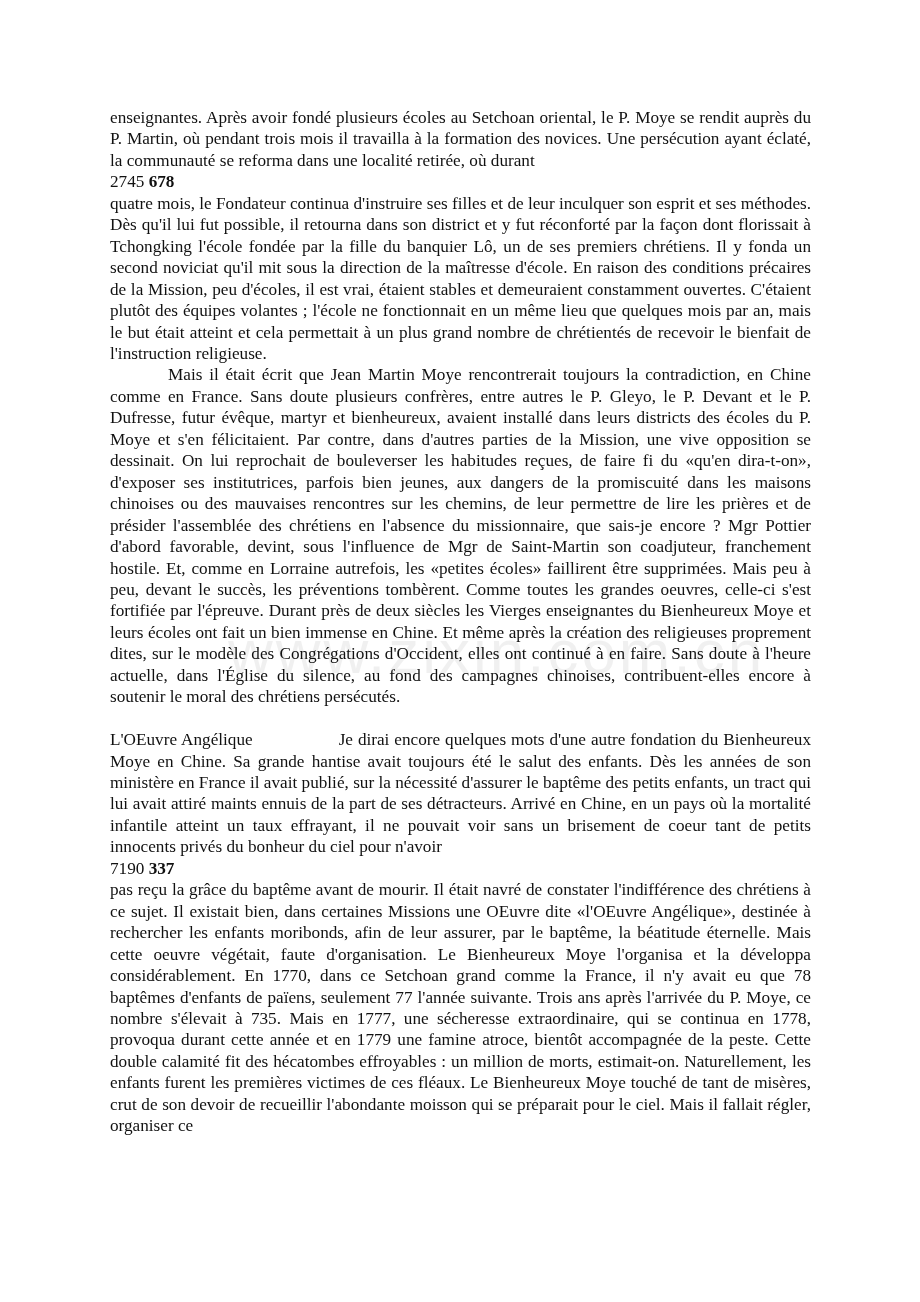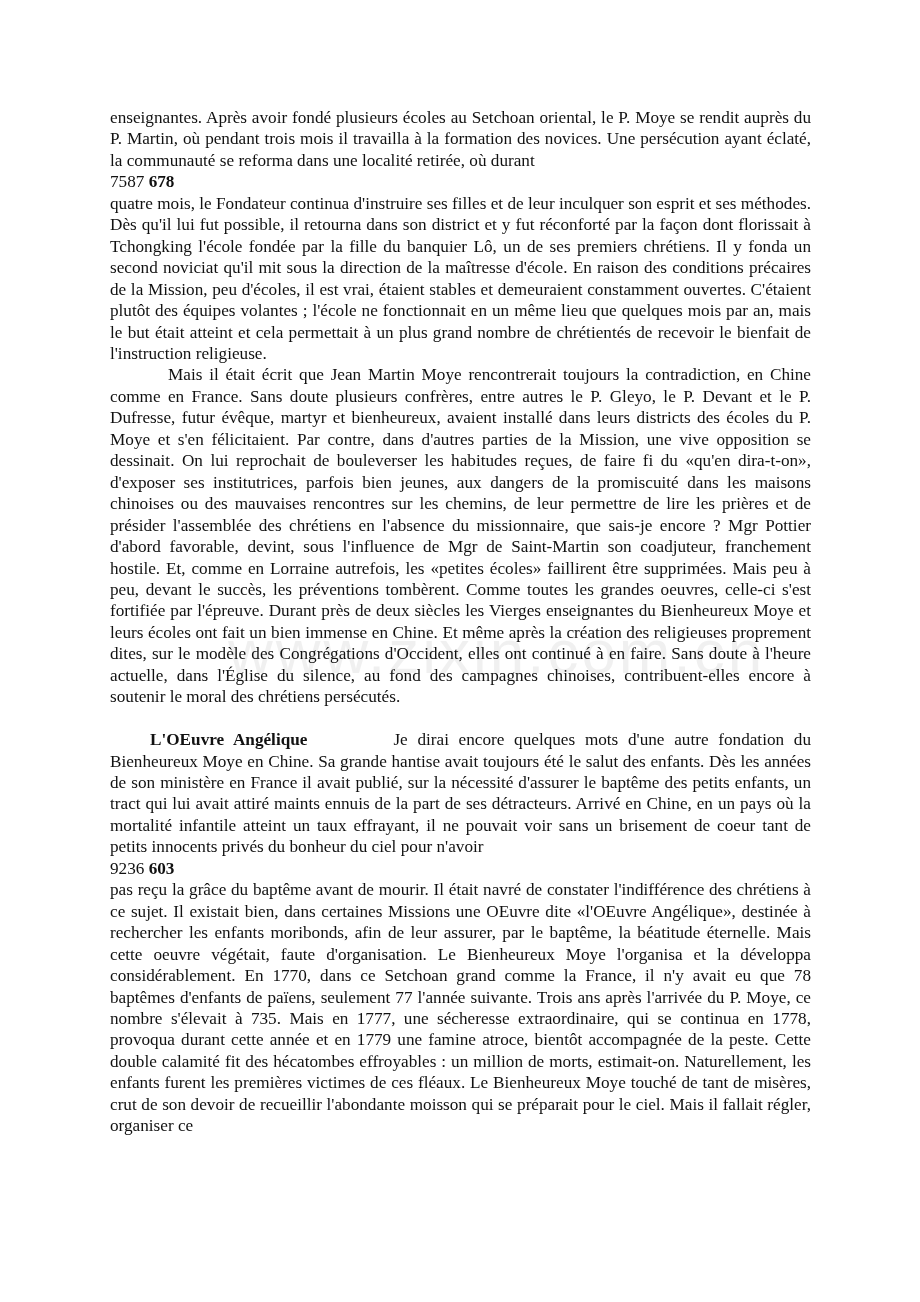--- a/index.html
+++ b/index.html
@@ -12,21 +12,21 @@
     font-family: "Liberation Serif", serif;
     font-size: 17.2px;
     line-height: 21.45px;
     color: #111111;
   }
   .para { margin: 0; text-align: justify; }
   .indent { text-indent: 58px; }
   .pagemark { margin: 0; }
   .pagemark .b { font-weight: bold; text-align: right; }
   .gap { height: 21.45px; }
-  .section-title { font-weight: bold; margin-left: 40px; }
+  .section-title { font-weight: normal; }
   .tab { display: inline-block; width: 86px; }
   .watermark {
     position: absolute;
     left: 228px;
     top: 596px;
     font-family: "Liberation Sans", sans-serif;
     font-size: 62px;
     letter-spacing: 3px;
     color: rgba(0,0,0,0.06);
     pointer-events: none;
@@ -34,20 +34,20 @@
     margin-top: 20px;
   }
 </style>
 </head>
 <body>
 
 <div class="watermark">www.zixin.com.cn</div>
 
 <div class="page">
   <p class="para">enseignantes. Après avoir fondé plusieurs écoles au Setchoan oriental, le P. Moye se rendit auprès du P. Martin, où pendant trois mois il travailla à la formation des novices. Une persécution ayant éclaté, la communauté se reforma dans une localité retirée, où durant</p>
-  <p class="pagemark"><span>7587</span> <span class="b">678</span></p>
+  <p class="pagemark"><span>2745</span> <span class="b">678</span></p>
   <p class="para">quatre mois, le Fondateur continua d'instruire ses filles et de leur inculquer son esprit et ses méthodes. Dès qu'il lui fut possible, il retourna dans son district et y fut réconforté par la façon dont florissait à Tchongking l'école fondée par la fille du banquier Lô, un de ses premiers chrétiens. Il y fonda un second noviciat qu'il mit sous la direction de la maîtresse d'école. En raison des conditions précaires de la Mission, peu d'écoles, il est vrai, étaient stables et demeuraient constamment ouvertes. C'étaient plutôt des équipes volantes ; l'école ne fonctionnait en un même lieu que quelques mois par an, mais le but était atteint et cela permettait à un plus grand nombre de chrétientés de recevoir le bienfait de l'instruction religieuse.</p>
   <p class="para indent">Mais il était écrit que Jean Martin Moye rencontrerait toujours la contradiction, en Chine comme en France. Sans doute plusieurs confrères, entre autres le P. Gleyo, le P. Devant et le P. Dufresse, futur évêque, martyr et bienheureux, avaient installé dans leurs districts des écoles du P. Moye et s'en félicitaient. Par contre, dans d'autres parties de la Mission, une vive opposition se dessinait. On lui reprochait de bouleverser les habitudes reçues, de faire fi du «qu'en dira-t-on», d'exposer ses institutrices, parfois bien jeunes, aux dangers de la promiscuité dans les maisons chinoises ou des mauvaises rencontres sur les chemins, de leur permettre de lire les prières et de présider l'assemblée des chrétiens en l'absence du missionnaire, que sais-je encore ? Mgr Pottier d'abord favorable, devint, sous l'influence de Mgr de Saint-Martin son coadjuteur, franchement hostile. Et, comme en Lorraine autrefois, les «petites écoles» faillirent être supprimées. Mais peu à peu, devant le succès, les préventions tombèrent. Comme toutes les grandes oeuvres, celle-ci s'est fortifiée par l'épreuve. Durant près de deux siècles les Vierges enseignantes du Bienheureux Moye et leurs écoles ont fait un bien immense en Chine. Et même après la création des religieuses proprement dites, sur le modèle des Congrégations d'Occident, elles ont continué à en faire. Sans doute à l'heure actuelle, dans l'Église du silence, au fond des campagnes chinoises, contribuent-elles encore à soutenir le moral des chrétiens persécutés.</p>
   <div class="gap"></div>
   <p class="para"><span class="section-title">L'OEuvre Angélique</span><span class="tab"></span><span>Je dirai encore quelques mots d'une autre fondation du Bienheureux Moye en Chine. Sa grande hantise avait toujours été le salut des enfants. Dès les années de son ministère en France il avait publié, sur la nécessité d'assurer le baptême des petits enfants, un tract qui lui avait attiré maints ennuis de la part de ses détracteurs. Arrivé en Chine, en un pays où la mortalité infantile atteint un taux effrayant, il ne pouvait voir sans un brisement de coeur tant de petits innocents privés du bonheur du ciel pour n'avoir</span></p>
-  <p class="pagemark"><span>9236</span> <span class="b">603</span></p>
+  <p class="pagemark"><span>7190</span> <span class="b">337</span></p>
   <p class="para">pas reçu la grâce du baptême avant de mourir. Il était navré de constater l'indifférence des chrétiens à ce sujet. Il existait bien, dans certaines Missions une OEuvre dite «l'OEuvre Angélique», destinée à rechercher les enfants moribonds, afin de leur assurer, par le baptême, la béatitude éternelle. Mais cette oeuvre végétait, faute d'organisation. Le Bienheureux Moye l'organisa et la développa considérablement. En 1770, dans ce Setchoan grand comme la France, il n'y avait eu que 78 baptêmes d'enfants de païens, seulement 77 l'année suivante. Trois ans après l'arrivée du P. Moye, ce nombre s'élevait à 735. Mais en 1777, une sécheresse extraordinaire, qui se continua en 1778, provoqua durant cette année et en 1779 une famine atroce, bientôt accompagnée de la peste. Cette double calamité fit des hécatombes effroyables : un million de morts, estimait-on. Naturellement, les enfants furent les premières victimes de ces fléaux. Le Bienheureux Moye touché de tant de misères, crut de son devoir de recueillir l'abondante moisson qui se préparait pour le ciel. Mais il fallait régler, organiser ce</p>
 </div>
 
 </body></html>

